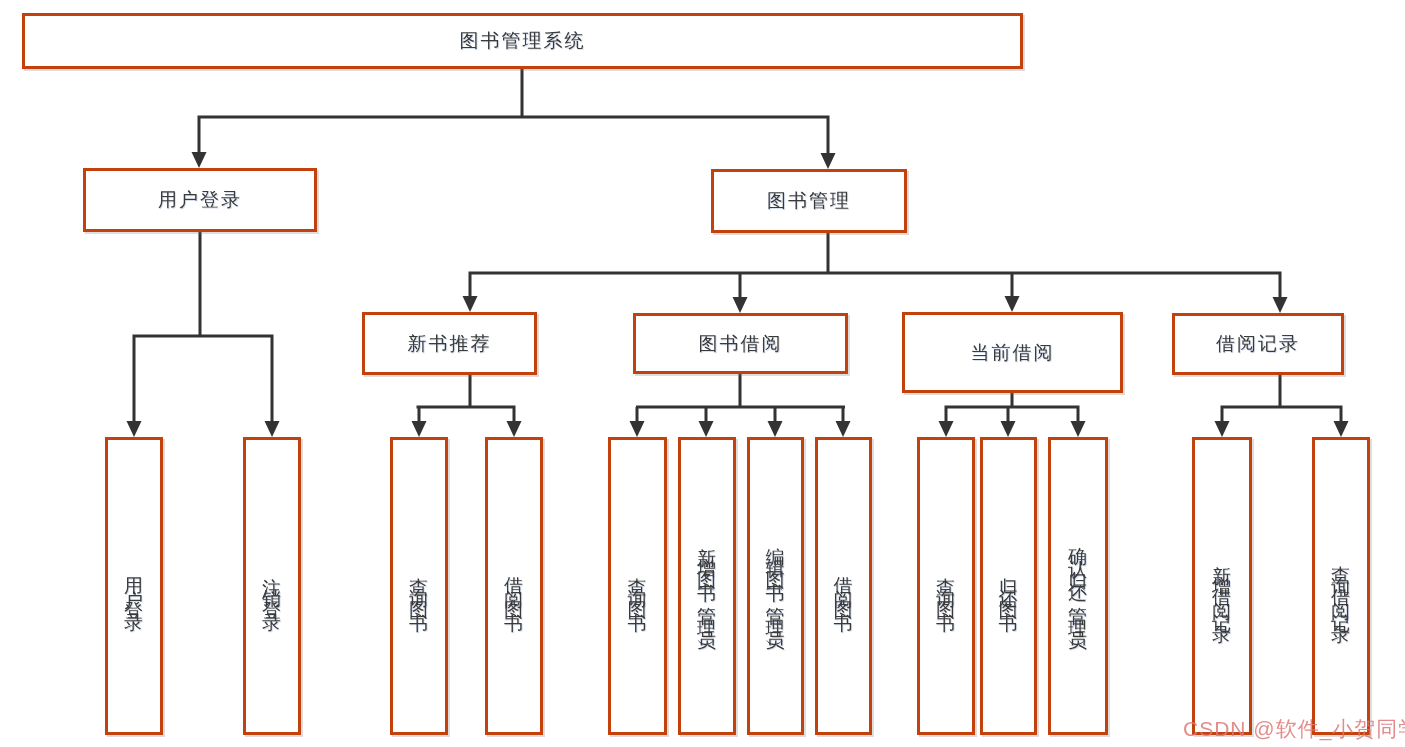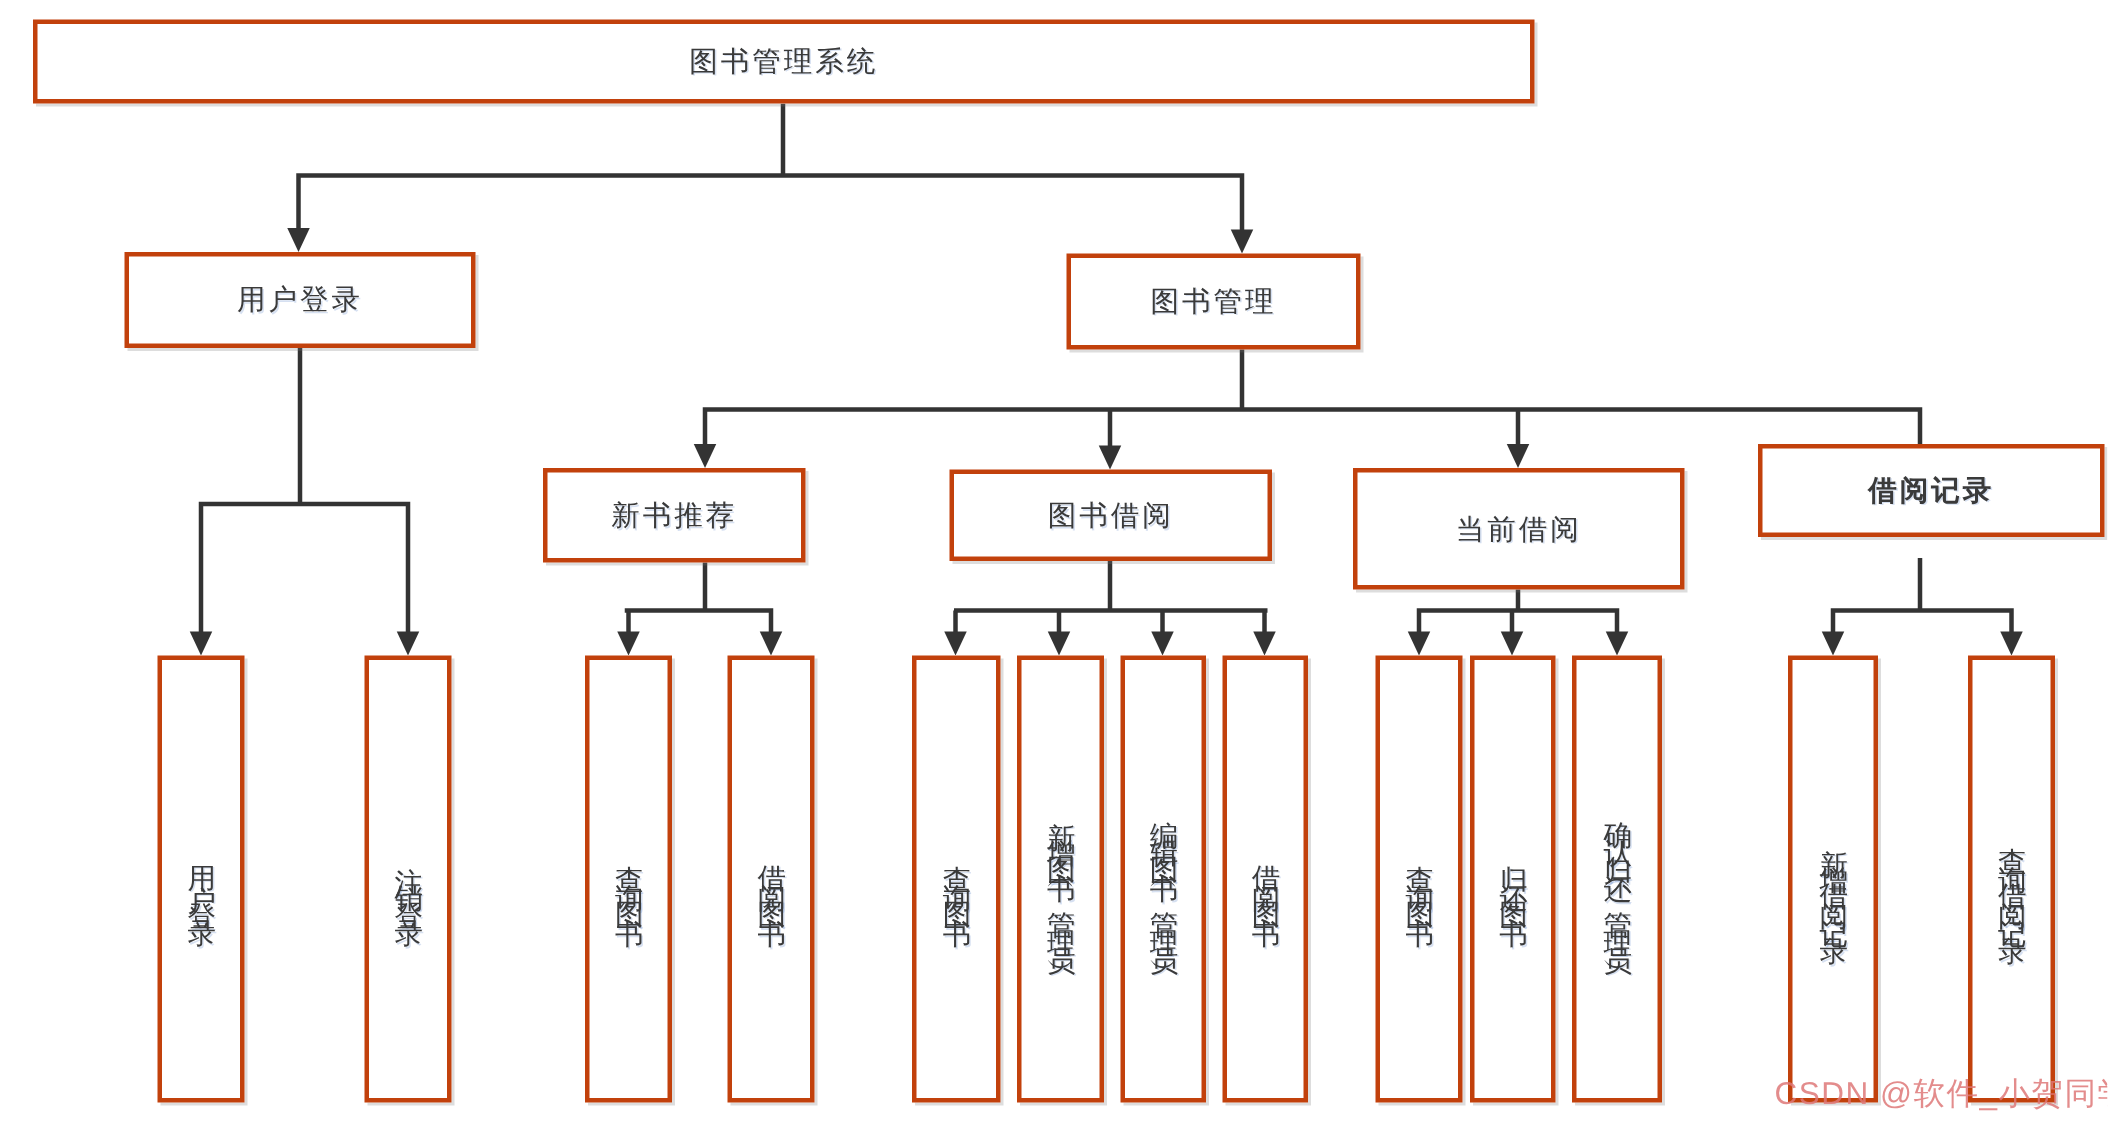--- a/index.html
+++ b/index.html
@@ -117,21 +117,21 @@
   </svg>
 
   <div class="node h-node" style="left:22px; top:13px; width:1001px; height:56px;">图书管理系统</div>
 
   <div class="node h-node" style="left:83px; top:168px; width:234px; height:64px;">用户登录</div>
   <div class="node h-node" style="left:711px; top:169px; width:196px; height:64px;">图书管理</div>
 
   <div class="node h-node" style="left:362px; top:312px; width:175px; height:63px;">新书推荐</div>
   <div class="node h-node" style="left:633px; top:313px; width:215px; height:61px;">图书借阅</div>
   <div class="node h-node" style="left:902px; top:312px; width:221px; height:81px;">当前借阅</div>
-  <div class="node h-node" style="left:1172px; top:296px; width:231px; height:62px;font-weight:bold;">借阅记录</div>
+  <div class="node h-node" style="left:1172px; top:313px; width:172px; height:62px;">借阅记录</div>
 
   <div class="node v-node" style="left:105px; top:437px; width:58px; height:298px;">用户登录</div>
   <div class="node v-node" style="left:243px; top:437px; width:58px; height:298px;">注销登录</div>
 
   <div class="node v-node" style="left:390px; top:437px; width:58px; height:298px;">查询图书</div>
   <div class="node v-node" style="left:485px; top:437px; width:58px; height:298px;">借阅图书</div>
 
   <div class="node v-node" style="left:608px; top:437px; width:59px; height:298px;">查询图书</div>
   <div class="node v-node" style="left:678px; top:437px; width:58px; height:298px;">新增图书（管理员）</div>
   <div class="node v-node" style="left:747px; top:437px; width:57px; height:298px;">编辑图书（管理员）</div>

